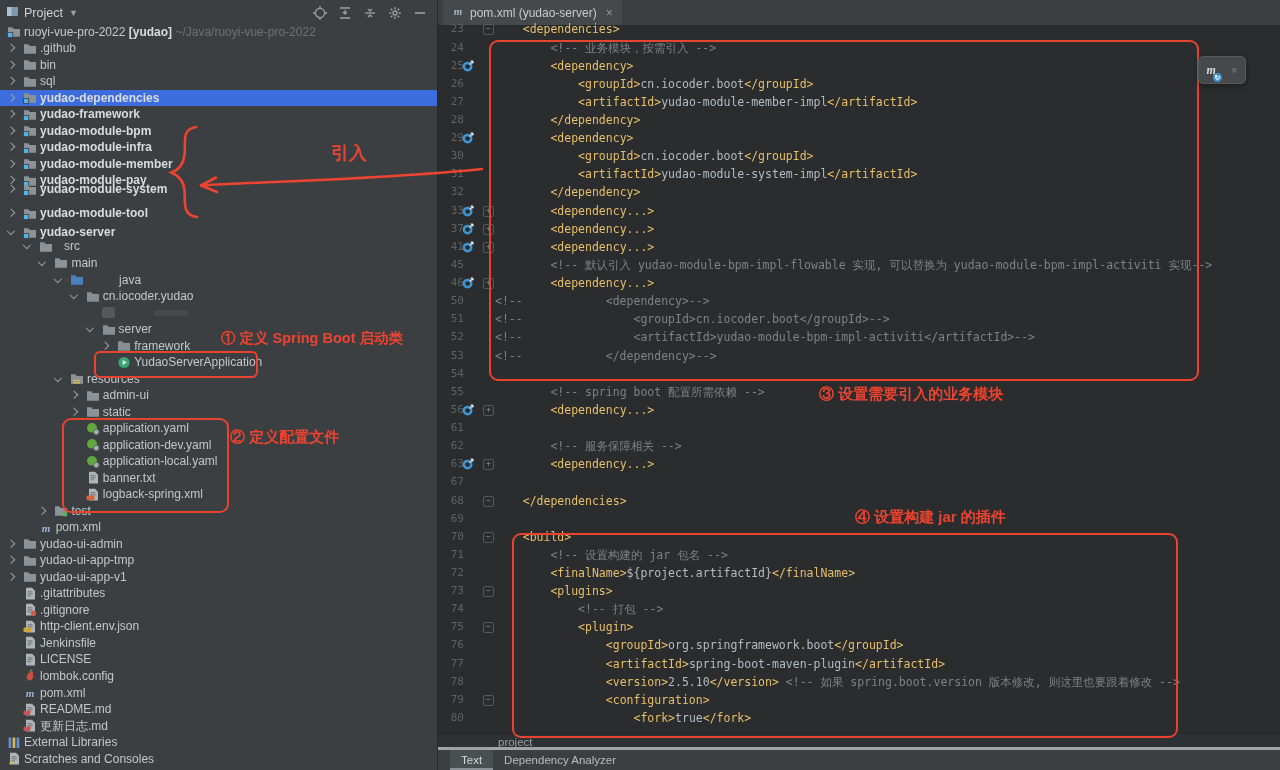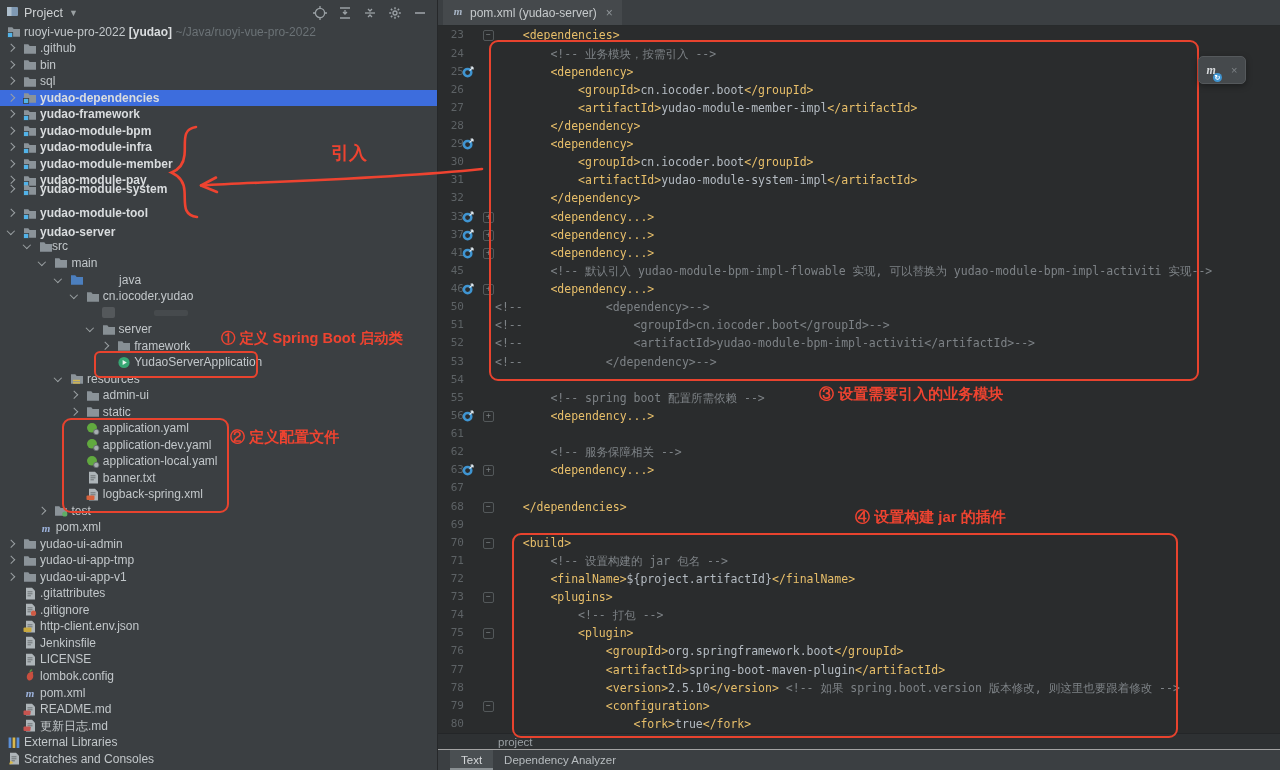--- a/index.html
+++ b/index.html
@@ -26,32 +26,32 @@
   .chev.right{transform:rotate(-45deg);}
   .chev.down{transform:rotate(45deg);margin-top:-1px;}
   .ticon{position:absolute;top:1.5px;width:14px;height:13px;}
   .blob{position:absolute;background:#54585b;border-radius:2px;}
   
   #editor{position:absolute;left:438px;top:0;width:842px;height:770px;background:#2a2c2d;}
   #tabbar{position:absolute;left:0;top:0;width:100%;height:25px;background:#3b3f42;border-bottom:1px solid #282b2c;}
   .tab{position:absolute;left:5px;top:0;height:25px;display:flex;align-items:center;gap:6px;
        background:#45494c;padding:0 9px;color:#c6cacc;font-size:12px;cursor:pointer;}
   .tab .tclose{color:#8f9598;font-size:12px;margin-left:3px;cursor:pointer;}
-  #code{position:absolute;left:0;top:25px;width:100%;height:708px;}
+  #code{position:absolute;left:0;top:19px;width:100%;height:708px;}
   .cl{position:absolute;left:0;width:100%;height:18.12px;cursor:text;}
   .lnum{position:absolute;left:6px;top:2px;width:20px;text-align:right;color:#5d6265;
         font:11px "DejaVu Sans Mono",monospace;}
   .gico{position:absolute;left:24px;top:2px;width:14px;height:14px;cursor:pointer;}
   .fold{position:absolute;left:45px;top:4px;width:9px;height:9px;border:1px solid #5b6063;border-radius:2px;
         color:#8a9093;font:8px "DejaVu Sans Mono",monospace;line-height:8px;text-align:center;cursor:pointer;opacity:.85;}
   .ct{position:absolute;left:57px;top:2px;white-space:pre;font:11.5px "DejaVu Sans Mono",monospace;}
   .tag{color:#e8bf6a;} .txt{color:#b4bbc2;} .cmt{color:#7d8286;}
   #breadcrumb{position:absolute;left:0;bottom:20px;width:100%;height:17px;background:#2e3133;
               border-top:1px solid #242628;color:#9aa0a4;font-size:11.5px;line-height:17px;padding-left:60px;box-sizing:border-box;}
-  #bottombar{position:absolute;left:0;bottom:0;width:100%;height:20px;background:#3b3f42;border-top:1px solid #a3a3a3;}
+  #bottombar{position:absolute;left:0;bottom:0;width:100%;height:20px;background:#3b3f42;border-top:3px solid #a3a3a3;}
   .btab{display:inline-block;height:20px;line-height:20px;padding:0 11px;font-size:11.5px;color:#b7bcbf;cursor:pointer;}
   .btab.active{background:#4a4f52;border-bottom:2px solid #8a9093;box-sizing:border-box;color:#d3d6d8;}
   #btabs{margin-left:12px;}
   
   #maven-widget{position:absolute;left:1198px;top:56px;width:46px;height:26px;background:#45494c;
                 border:1px solid #55595c;border-radius:5px;box-shadow:0 2px 6px rgba(0,0,0,.35);
                 display:flex;align-items:center;justify-content:space-around;z-index:9;}
   #maven-widget .mglyph{color:#d7dadc;font:bold italic 12px "Liberation Serif",serif;position:relative;cursor:pointer;}
   #maven-widget .mbadge{position:absolute;right:-6px;bottom:-4px;width:9px;height:9px;border-radius:50%;
                 background:#3f95d2;color:#fff;font:bold 7px "Liberation Sans",sans-serif;line-height:9px;text-align:center;}
@@ -207,21 +207,21 @@
             <path d="M1 2.2h4.3l1.4 1.9H13v7.7H1z" fill="#8b9399"></path>
             <rect x="0.5" y="7.5" width="5.2" height="5" fill="#52b3e9" stroke="#3b4043" stroke-width="0.8"></rect>
           </svg></span>
         <span class="tlabel" style="left: 40px;">yudao-server</span>
       </div>
       <div class="trow" style="top: 213.46px;">
         <span class="chev down" style="left: 23.7px;"></span>
         <span class="ticon" style="left: 38.7px;"><svg width="14" height="13" viewBox="0 0 14 13">
             <path d="M1 2.2h4.3l1.4 1.9H13v7.7H1z" fill="#8b9399"></path>
           </svg></span>
-        <span class="tlabel" style="left: 52px;">src</span>
+        <span class="tlabel" style="left: 64px;">src</span>
       </div>
       <div class="trow" style="top: 229.98px;">
         <span class="chev down" style="left: 39.4px;"></span>
         <span class="ticon" style="left: 54.4px;"><svg width="14" height="13" viewBox="0 0 14 13">
             <path d="M1 2.2h4.3l1.4 1.9H13v7.7H1z" fill="#8b9399"></path>
           </svg></span>
         <span class="tlabel" style="left: 71.4px;">main</span>
       </div>
       <div class="trow" style="top: 246.5px;">
         <span class="chev down" style="left: 55.1px;"></span>

